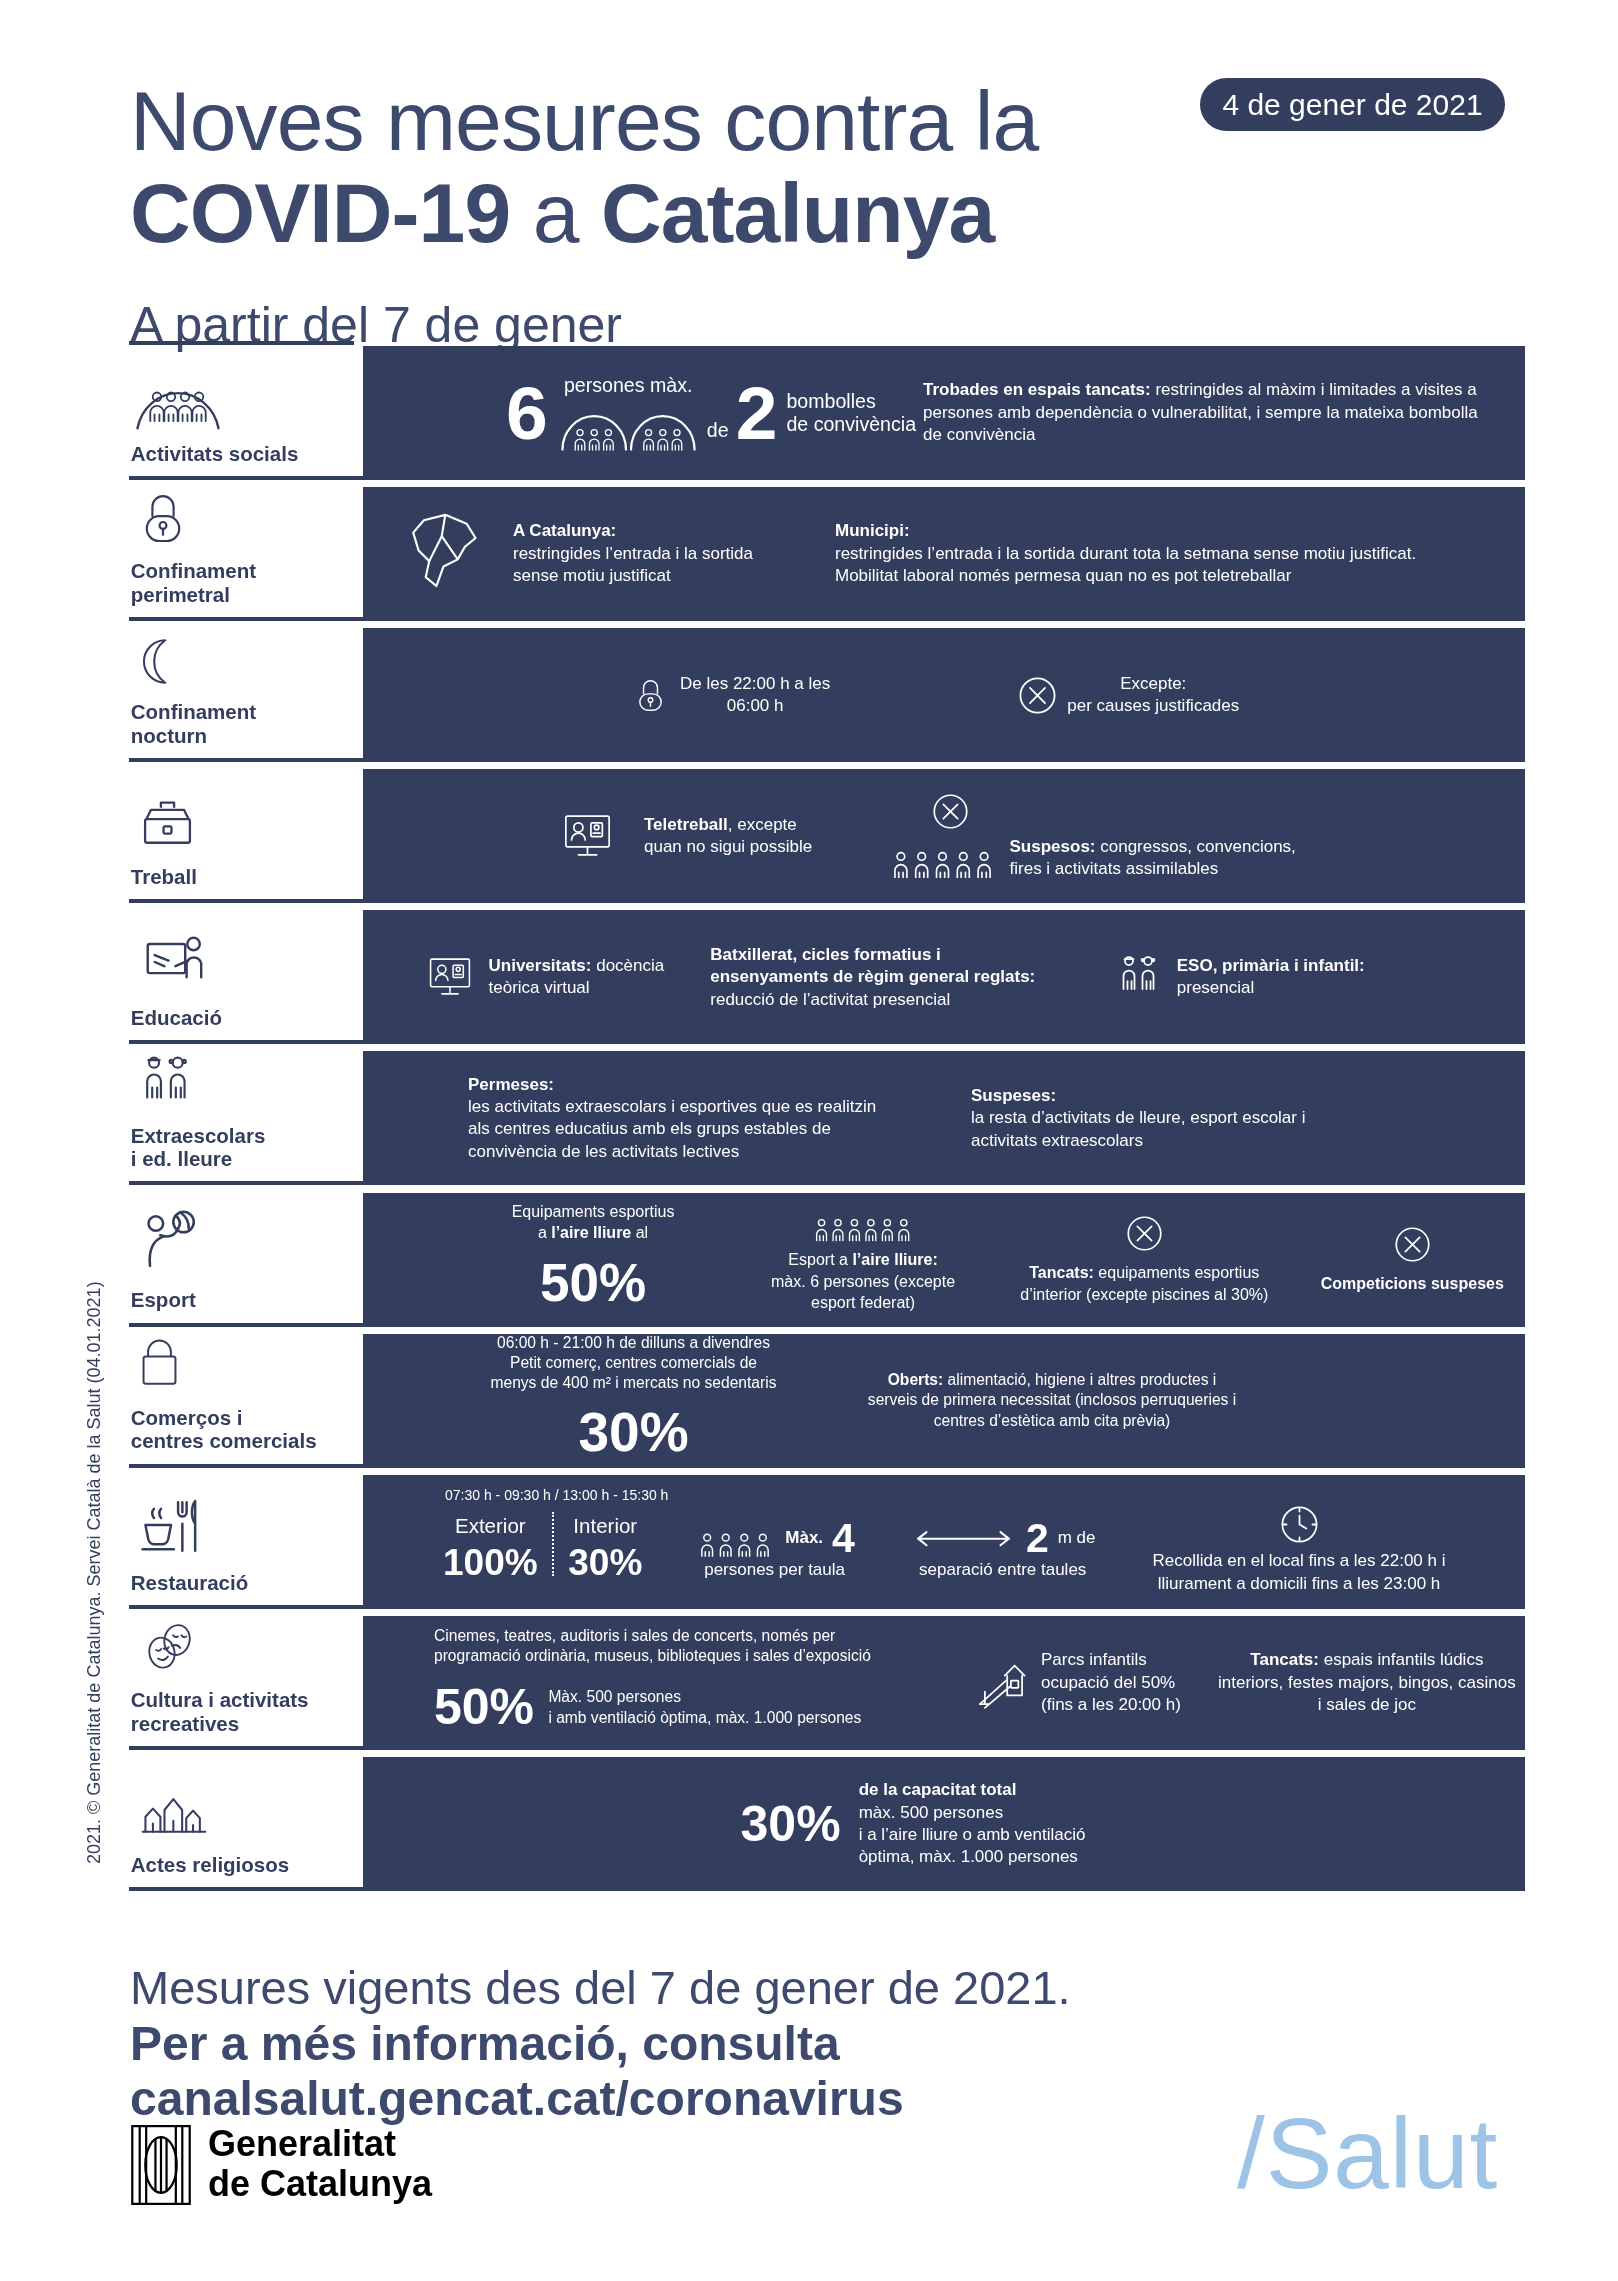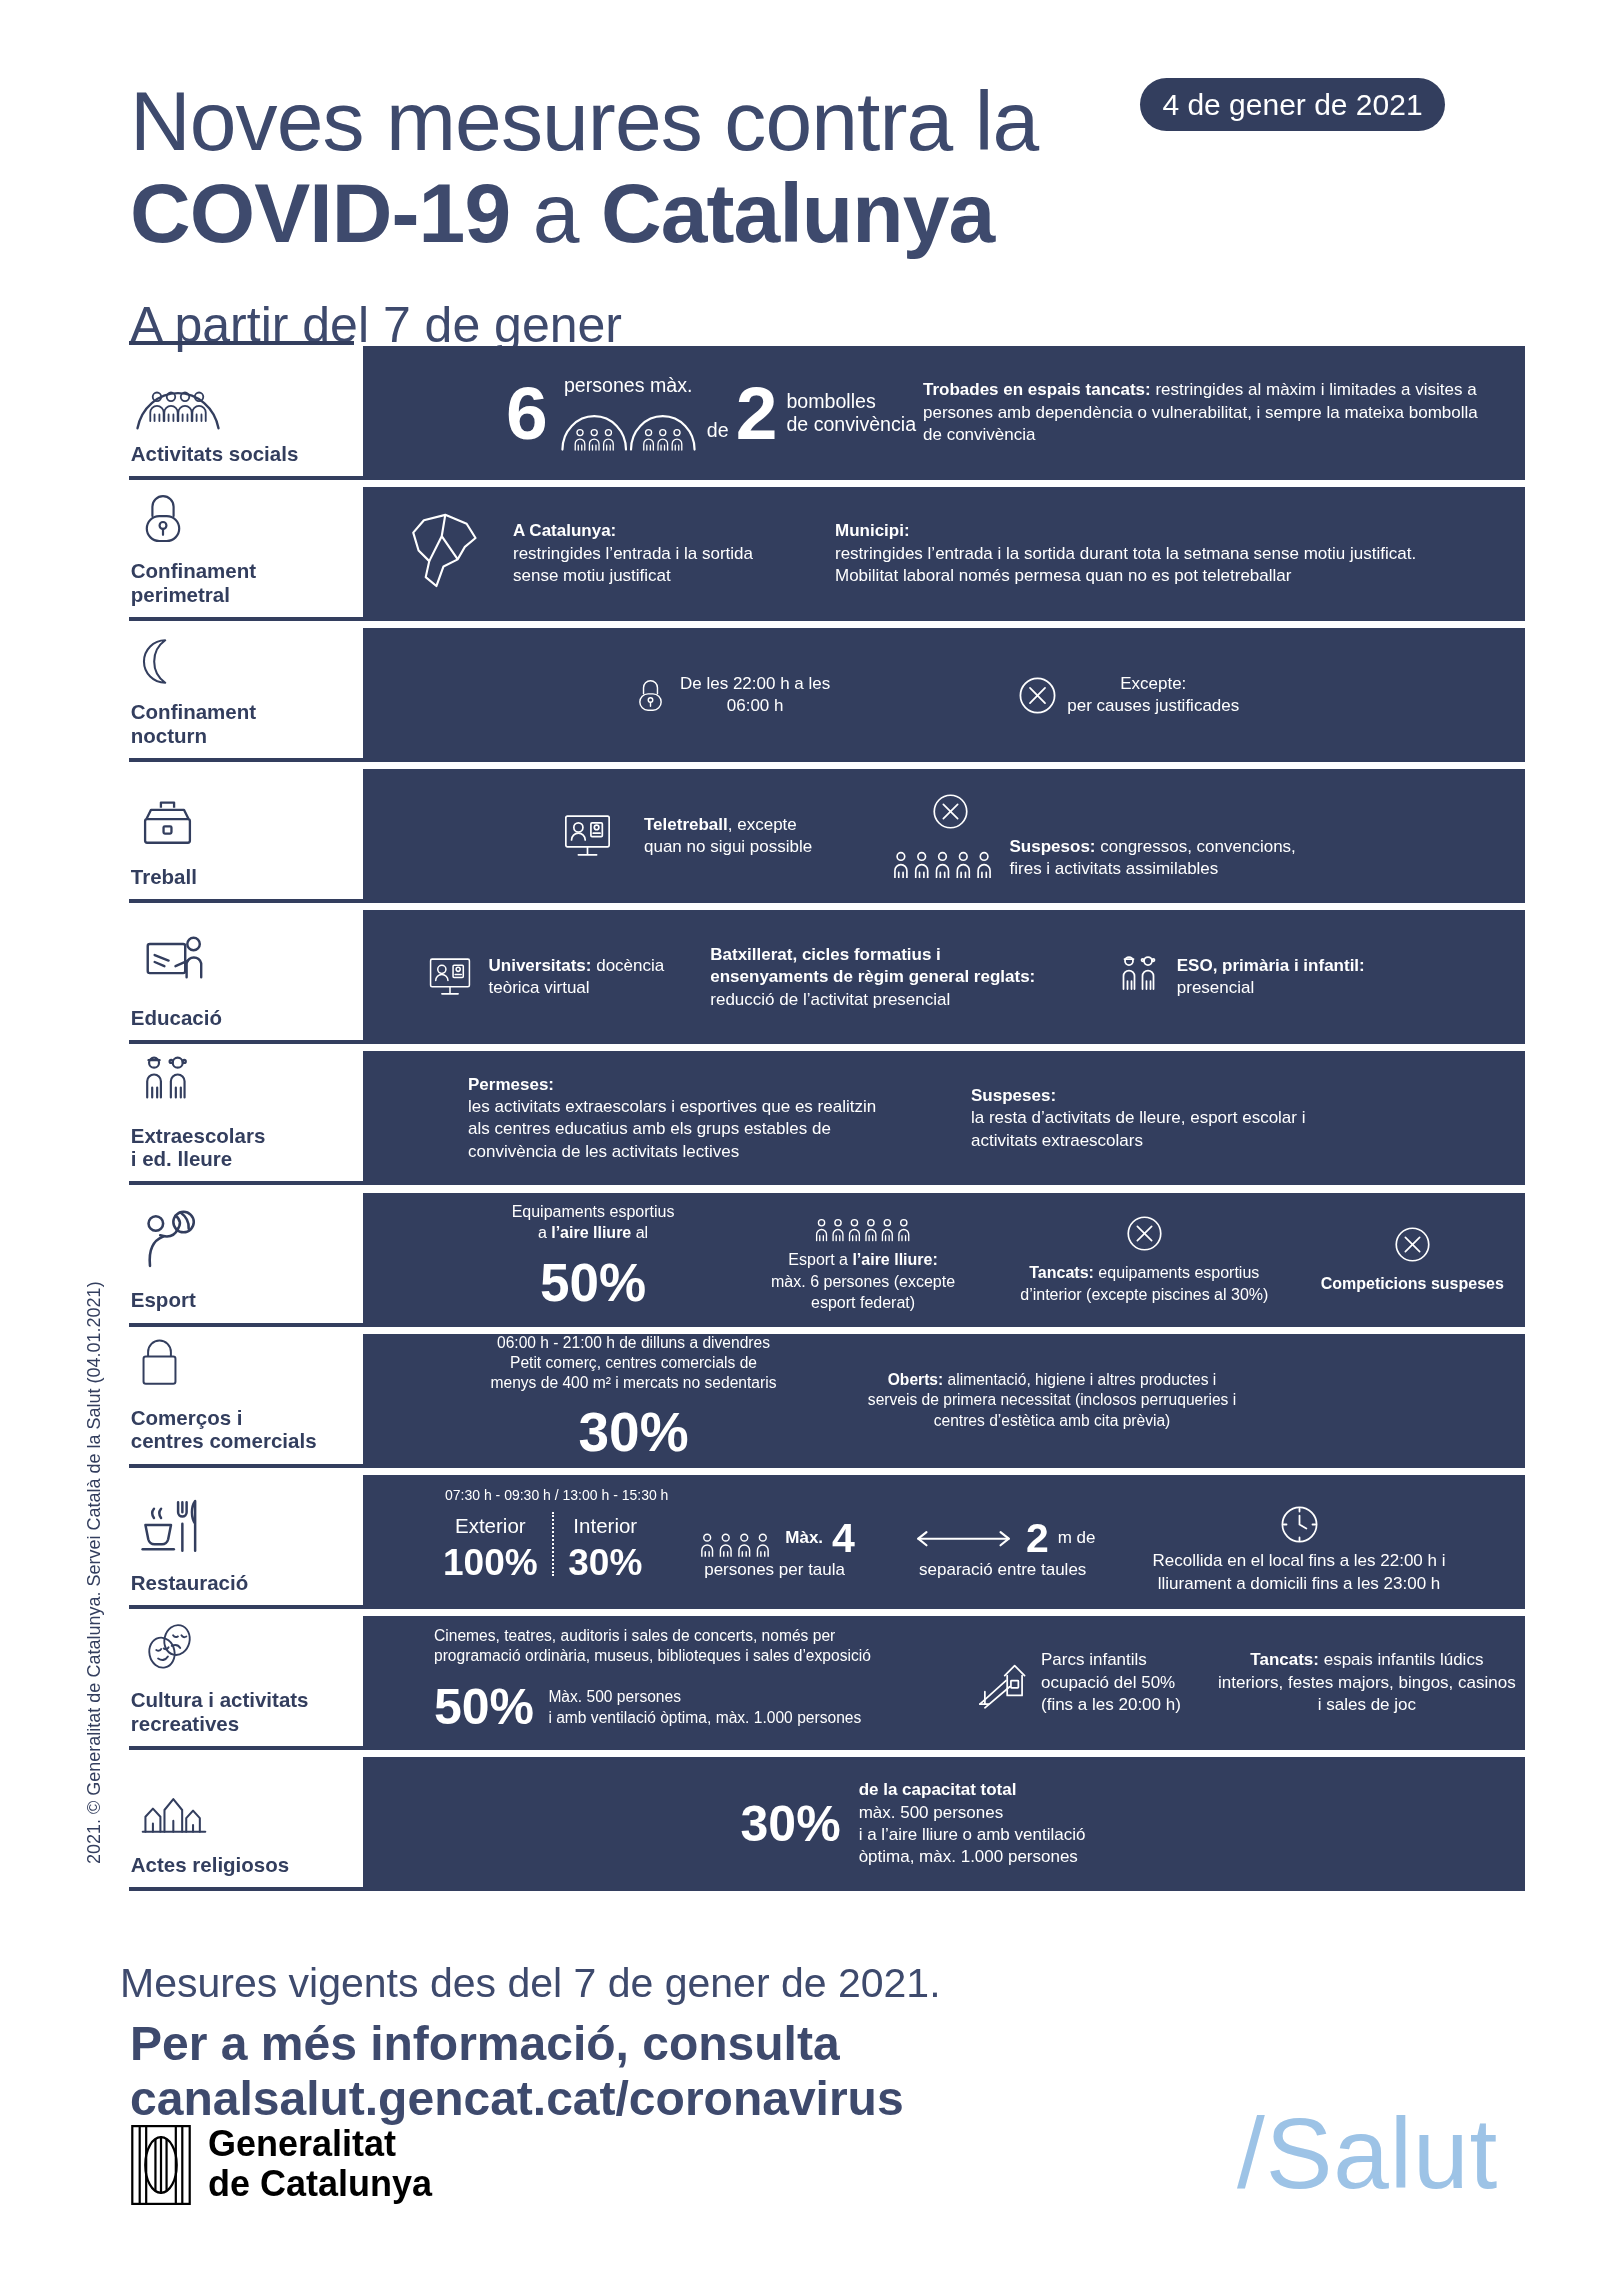--- a/index.html
+++ b/index.html
@@ -10,21 +10,21 @@
   *{margin:0;padding:0;box-sizing:border-box}
   body{background:#e8e8e8;font-family:"Liberation Sans",sans-serif}
   .page{position:relative;width:1618px;height:2281px;background:#ffffff;overflow:hidden;margin:0 auto;color:var(--navy)}
 
   
   .hdr{position:absolute;left:130px;top:75px;color:var(--title)}
   .hdr .t{font-size:84px;line-height:1.1;letter-spacing:-0.9px}
   .hdr .t .rg{font-weight:400}
   .hdr .t .bd{font-weight:700}
   .hdr .t3{font-size:50px;font-weight:400;margin-top:36px}
-  .badge{position:absolute;left:1140px;top:78px;width:305px;height:53px;background:var(--navy);
+  .badge{position:absolute;left:1200px;top:78px;width:305px;height:53px;background:var(--navy);
          border-radius:27px;color:#fff;font-size:30px;display:flex;align-items:center;justify-content:center}
 
   
   .bands{position:absolute;left:129px;top:346px;width:1396px;display:grid;
          grid-template-columns:234px 1162px;grid-auto-rows:134px;row-gap:7.1px}
   .bands::before{content:"";position:absolute;left:0;top:-5.3px;width:225px;height:4.5px;background:var(--navy)}
   .side{position:relative;border-bottom:4.5px solid var(--navy);display:flex;flex-direction:column;
         justify-content:flex-end;align-items:flex-start;padding:0 7.1px 10.7px 1.8px;color:var(--navy)}
   .side .sic{margin-bottom:9px}
   .side .lbl{font-weight:700;font-size:20.5px;line-height:1.15;white-space:pre-line}
@@ -111,21 +111,21 @@
   .r9c1 .pct{font-size:50px;font-weight:700}
   .r9c2{display:flex;align-items:center;gap:9px;margin-left:25px}
   .r9c3{margin-left:37px;width:298px;text-align:center}
 
   
   .r10{justify-content:center}
   .r10 .inner{display:flex;align-items:center;gap:18px;margin-right:62px}
   .r10 .pct{font-size:50px;font-weight:700}
 
   
-  .f1{position:absolute;left:120px;top:1960px;font-size:41px;color:var(--title)}
+  .f1{position:absolute;left:130px;top:1960px;font-size:47px;color:var(--title)}
   .f2{position:absolute;left:130px;top:2016px;font-size:48px;font-weight:700;color:var(--title)}
 
   
   .gencat{position:absolute;left:130px;top:2124px;display:flex;align-items:flex-start;color:#000000}
   .gencat .txt{font-size:36px;font-weight:700;line-height:1.12;margin-left:16px}
   .salut{position:absolute;left:1237px;top:2096px;font-size:100px;color:var(--blue);letter-spacing:0.9px}
 
   
   .copy{position:absolute;left:84px;top:1864px;width:547px;font-size:18px;color:var(--navy);
         transform:rotate(-90deg);transform-origin:0 0;white-space:nowrap}

